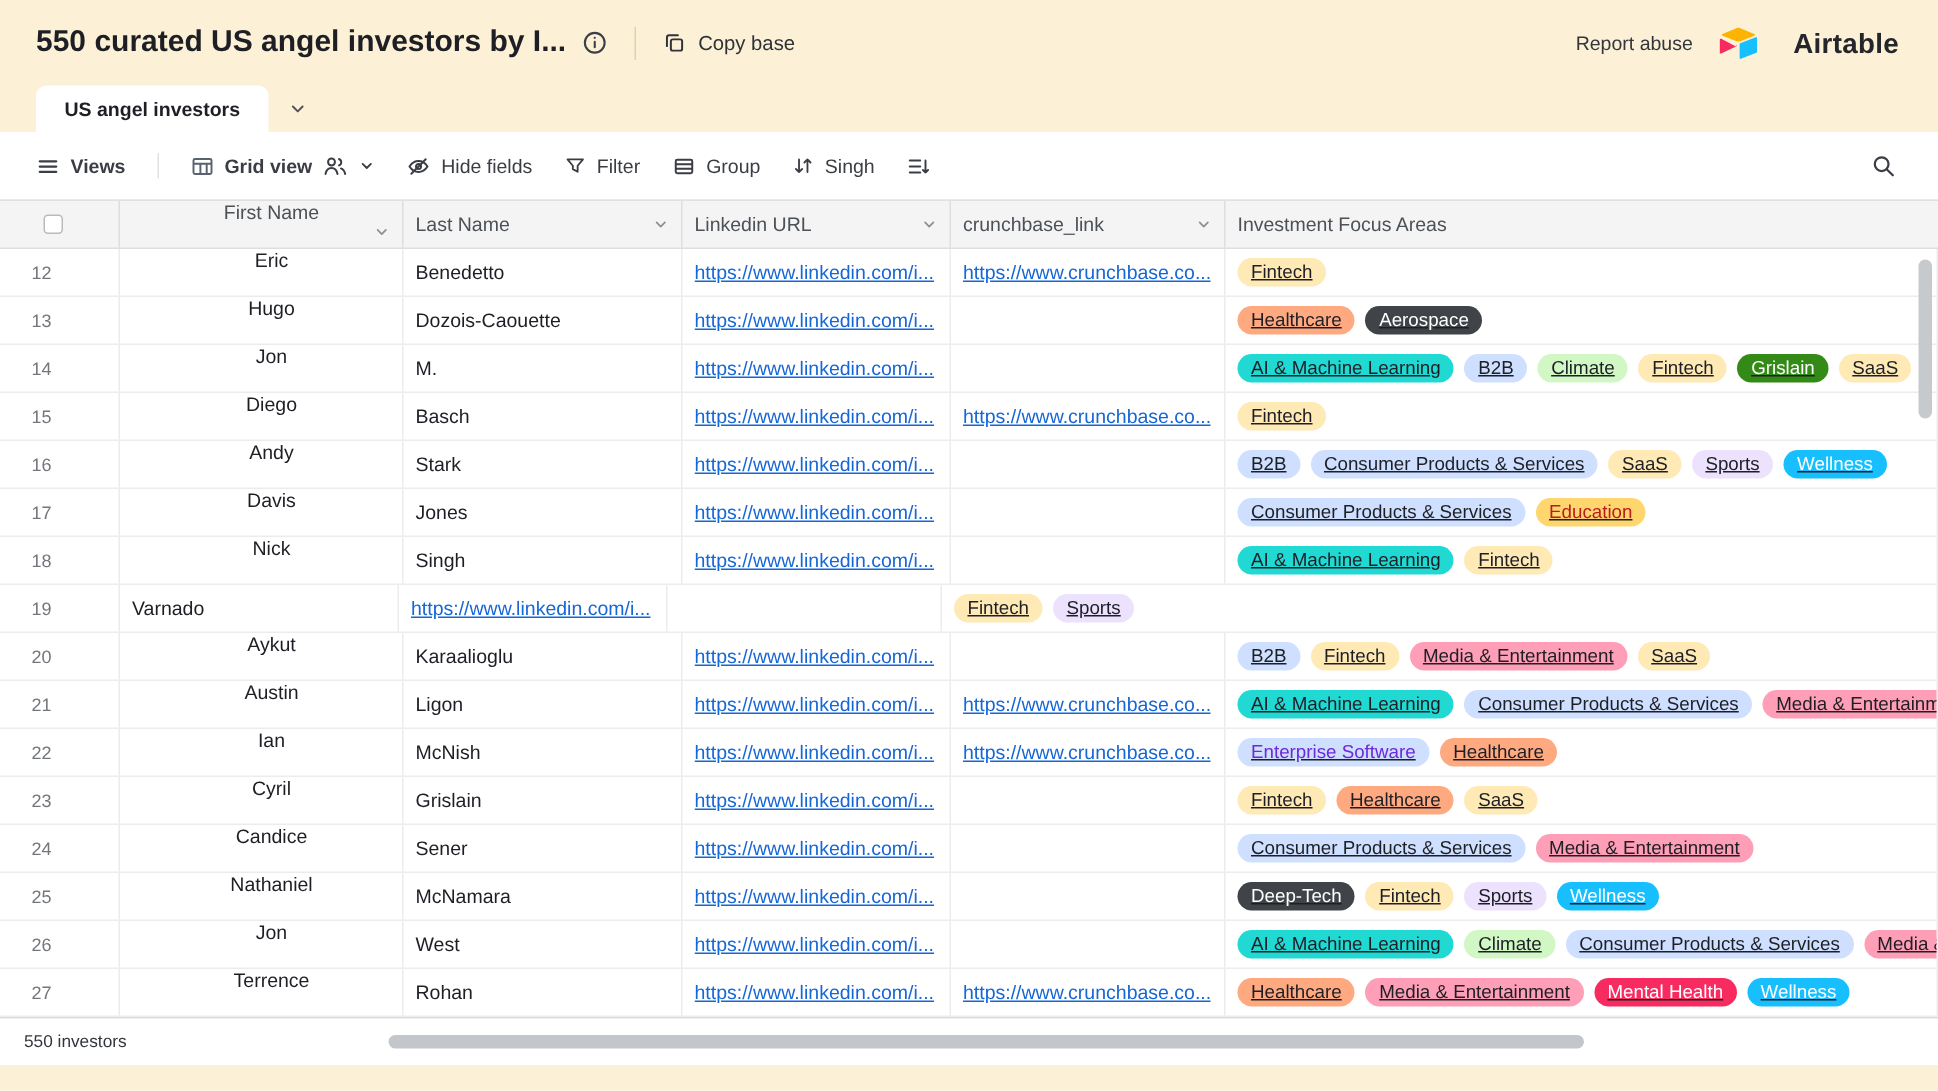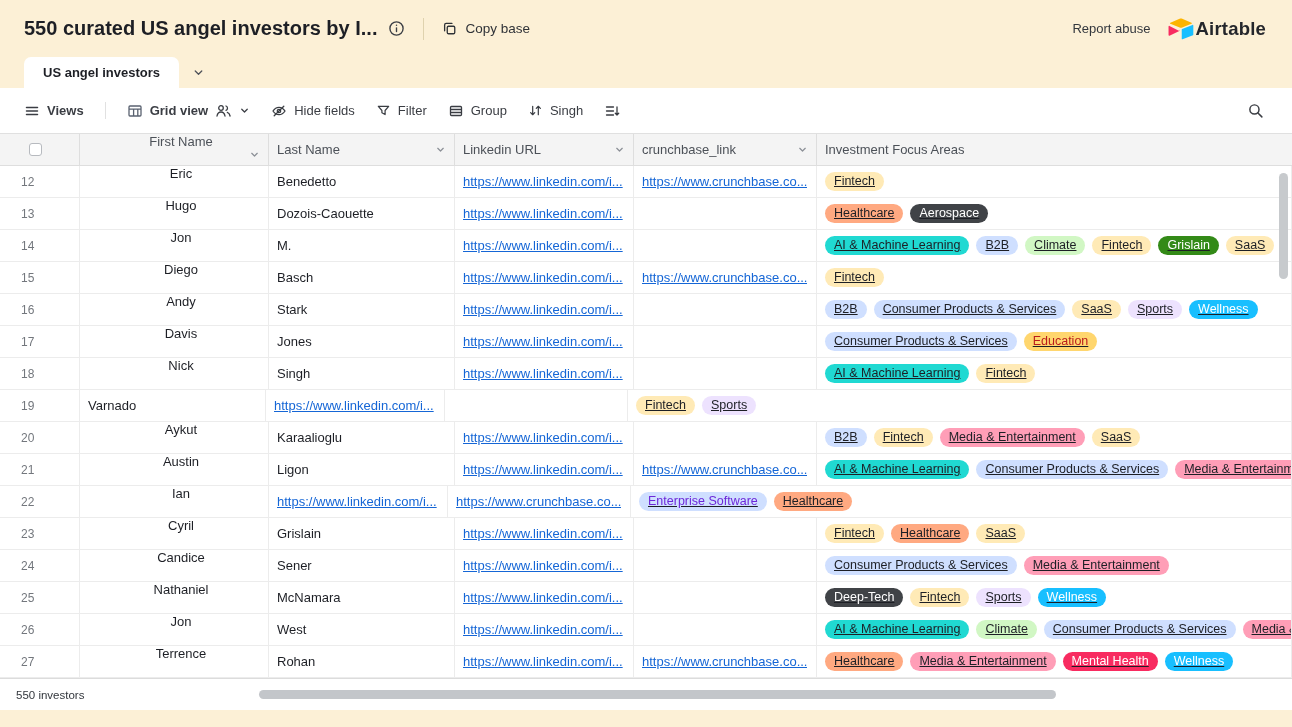--- a/index.html
+++ b/index.html
@@ -14,21 +14,21 @@
 
   
   .topbar { height:57px; display:flex; align-items:center; justify-content:space-between; padding:0 26px 0 24px; }
   .topbar-left { display:flex; align-items:center; min-width:0; }
   .page-title { font-size:20px; font-weight:700; white-space:nowrap; color:#1d1f25; }
   .info-btn { margin-left:11px; color:#3c3f45; background:none; border:none; cursor:pointer; }
   .vdiv { width:1px; height:22px; background:#dfd2ae; margin:0 18px; }
   .copy-base { display:flex; align-items:center; gap:8px; font-size:13.5px; color:#2f3237; background:none; border:none; cursor:pointer; font-family:inherit; }
   .topbar-right { display:flex; align-items:center; gap:16px; }
   .report-abuse { font-size:13px; color:#33373d; text-decoration:none; cursor:pointer; }
-  .brandwrap { display:flex; align-items:center; gap:1px; }
+  .brandwrap { display:flex; align-items:center; gap:23px; }
   .brand { font-size:18.5px; font-weight:700; color:#24262b; letter-spacing:.2px; }
 
   
   .tabbar { height:31px; display:flex; align-items:flex-end; padding-left:24px; }
   .tab { background:#fff; border-radius:7px 7px 0 0; height:31px; display:flex; align-items:center; padding:0 19px; font-size:13px; font-weight:700; color:#1d1f25; cursor:pointer; }
   .tab-chevron { width:38px; height:31px; display:flex; align-items:center; justify-content:center; color:#4f5259; cursor:pointer; }
 
   
   .toolbar { background:#fff; height:45px; display:flex; align-items:center; padding:0 28px 0 24px; gap:21px; }
   .tbtn { display:flex; align-items:center; gap:7px; font-size:13px; color:#3a3d43; background:none; border:none; cursor:pointer; font-family:inherit; white-space:nowrap; }
@@ -386,20 +386,21 @@
           </div>
     <div class="cell w-focus">
             <span class="tag" style="background:#20D9D2;color:#1d1f25">AI &amp; Machine Learning</span>
             <span class="tag" style="background:#CFDFFF;color:#1d1f25">Consumer Products &amp; Services</span>
             <span class="tag" style="background:#FF9EB7;color:#1d1f25">Media &amp; Entertainment</span>
           </div>
   </div>
         <div class="trow">
     <div class="cell w-num">22</div>
     <div class="cell w-first">Ian</div>
+    <div class="cell w-last">McNish</div>
     <div class="cell w-link">
             <a class="link" href="#">https://www.linkedin.com/i...</a>
           </div>
     <div class="cell w-crun">
             <a class="link" href="#">https://www.crunchbase.co...</a>
           </div>
     <div class="cell w-focus">
             <span class="tag" style="background:#CFDFFF;color:#6d28d9">Enterprise Software</span>
             <span class="tag" style="background:#FFA981;color:#1d1f25">Healthcare</span>
           </div>

